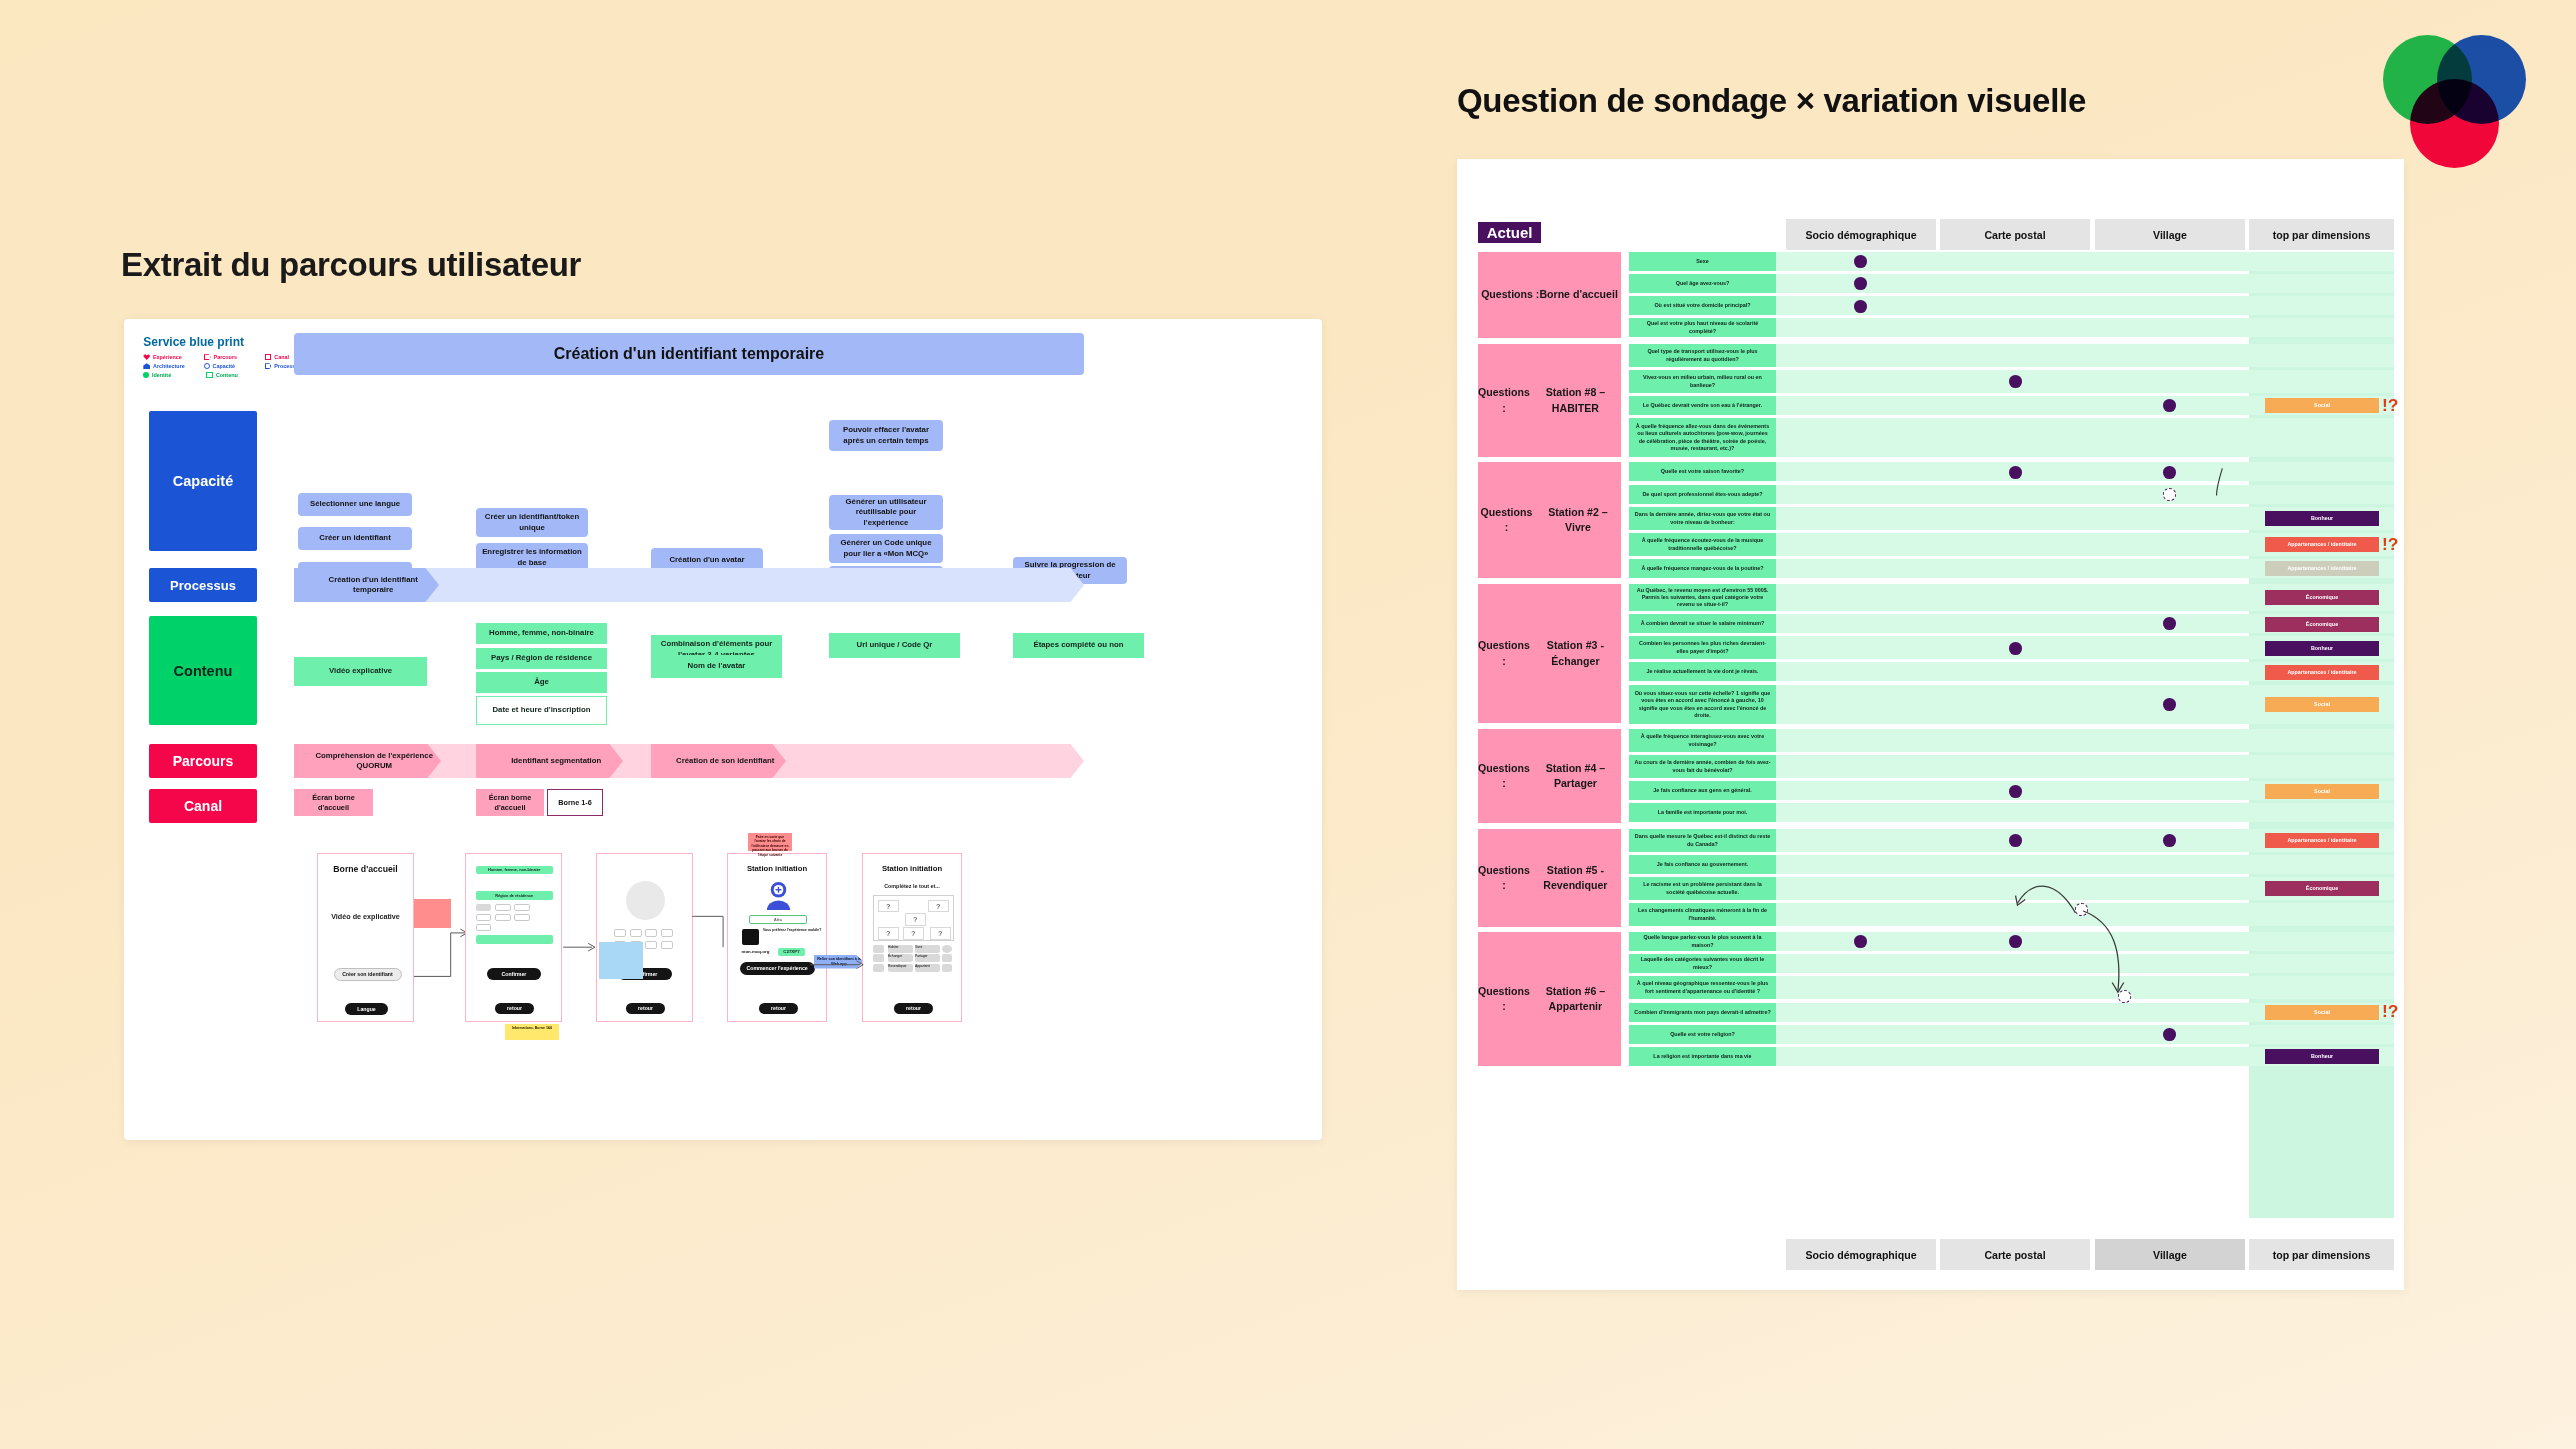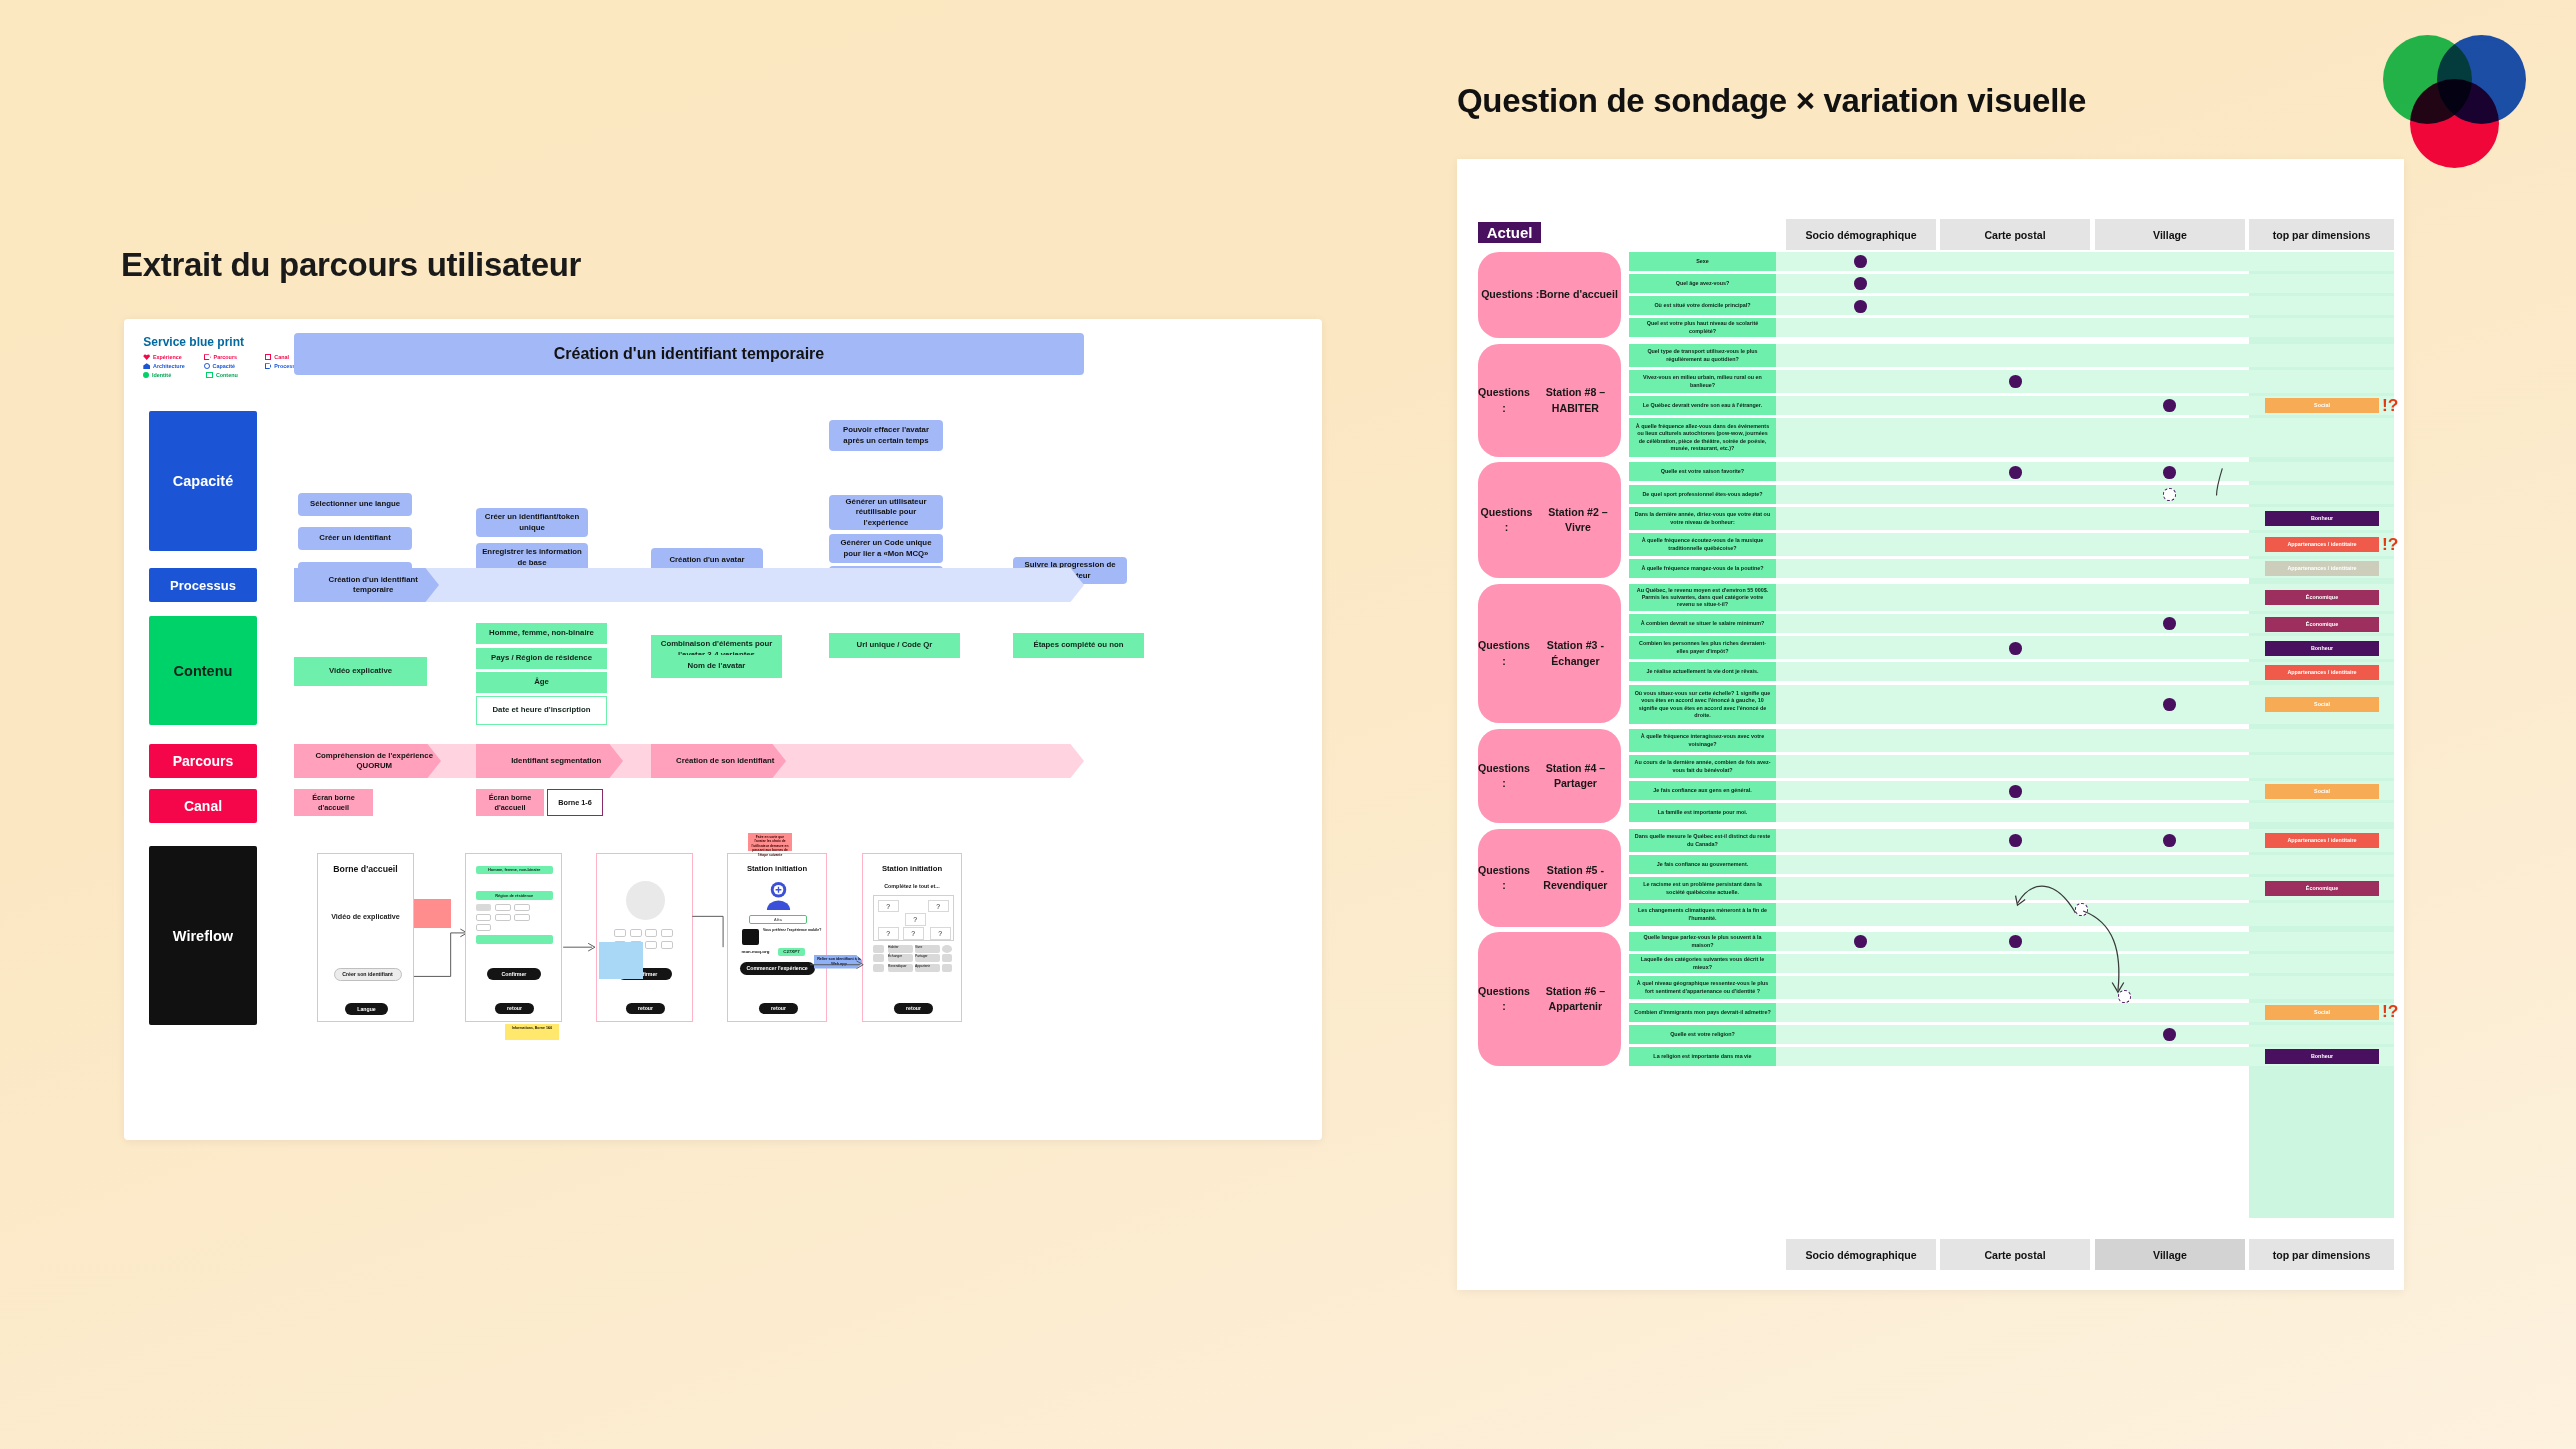--- a/index.html
+++ b/index.html
@@ -103,21 +103,21 @@
   #tbl-header { height:46px; background:#4a1060; display:flex; align-items:center;
                 padding-left:21px; color:#fff; font-size:17.4px; font-weight:bold; }
   #actual-badge { position:absolute; left:21px; top:63px; background:#4a1060; color:#fff;
                   font-size:15px; font-weight:bold; padding:1.9px 8.7px; }
   .colhead { position:absolute; background:#e4e4e4; height:31px; display:flex;
              align-items:center; justify-content:center; font-size:10.6px; font-weight:bold; color:#111; }
   .colhead-b { position:absolute; background:#e4e4e4; height:31px; display:flex;
              align-items:center; justify-content:center; font-size:10.6px; font-weight:bold; color:#111; }
   .stationcell { position:absolute; background:#ff94b5; display:flex; align-items:center;
                  justify-content:center; text-align:center; font-size:10.6px; font-weight:bold;
-                 color:#171717; line-height:1.45;border-radius:21px; }
+                 color:#171717; line-height:1.45; }
   .qcellg { position:absolute; background:#6ef0ac; display:flex; align-items:center;
             justify-content:center; text-align:center; font-size:5.4px; font-weight:bold;
             color:#10231a; line-height:1.35; padding:0 4.8px; }
   .rowband { position:absolute; background:#d6fae6; }
   .dimcol { position:absolute; background:#cdf6e0; }
   .dot { position:absolute; width:12.6px; height:12.6px; border-radius:50%; background:#4a1060; }
   .dot-dash { position:absolute; width:12.6px; height:12.6px; border-radius:50%;
               background:#fff; border:1.5px dashed #4a1060; }
   .badge { position:absolute; height:14.5px; display:flex; align-items:center; justify-content:center;
            font-size:5.4px; font-weight:bold; color:#fff; }
@@ -178,21 +178,20 @@
     </div>
   </div>
 
   <div id="banner">Création d'un identifiant temporaire</div>
 
   <div class="rowlabel" id="lbl-cap">Capacité</div>
   <div class="rowlabel" id="lbl-proc">Processus</div>
   <div class="rowlabel" id="lbl-cont">Contenu</div>
   <div class="rowlabel" id="lbl-parc">Parcours</div>
   <div class="rowlabel" id="lbl-can">Canal</div>
-  <div class="rowlabel" id="lbl-wire">Wireflow</div>
 
   <div class="cap-box" style="left:174px;top:174px;width:114px;height:23px">Sélectionner une langue</div>
   <div class="cap-box" style="left:174px;top:208px;width:114px;height:23px">Créer un identifiant</div>
   <div class="cap-box" style="left:174px;top:243px;width:114px;height:27px">Explique le concept</div>
   <div class="cap-box" style="left:352px;top:189px;width:112px;height:29px">Créer un identifiant/token unique</div>
   <div class="cap-box" style="left:352px;top:224px;width:112px;height:29px">Enregistrer les information de base</div>
   <div class="cap-box" style="left:527px;top:229px;width:112px;height:25px">Création d'un avatar</div>
   <div class="cap-box" style="left:705px;top:101px;width:114px;height:31px">Pouvoir effacer l'avatar après un certain temps</div>
   <div class="cap-box" style="left:705px;top:176px;width:114px;height:35px">Générer un utilisateur réutilisable pour l'expérience</div>
   <div class="cap-box" style="left:705px;top:215px;width:114px;height:29px">Générer un Code unique pour lier a «Mon MCQ»</div>

